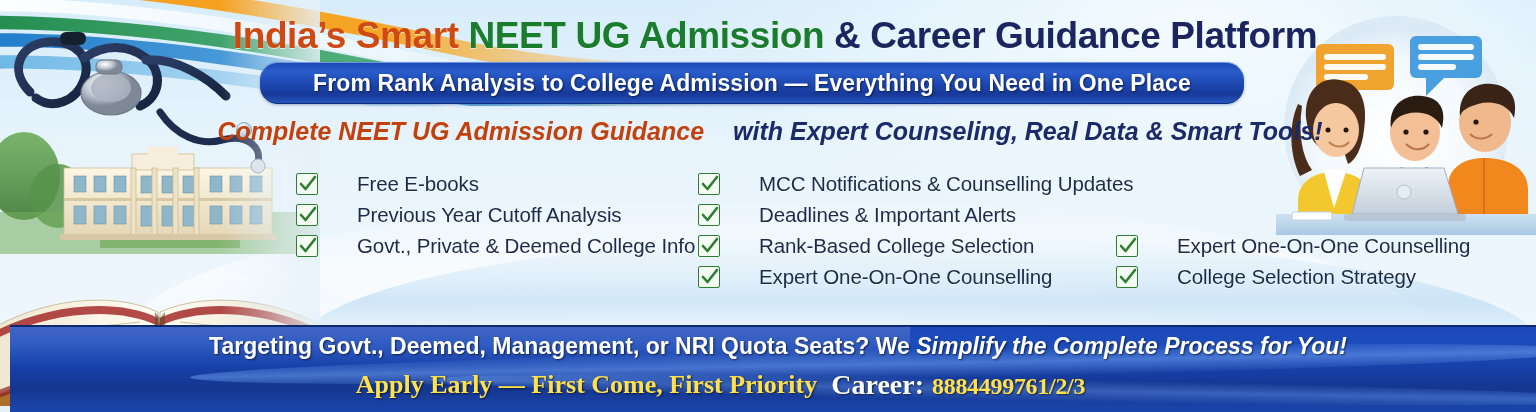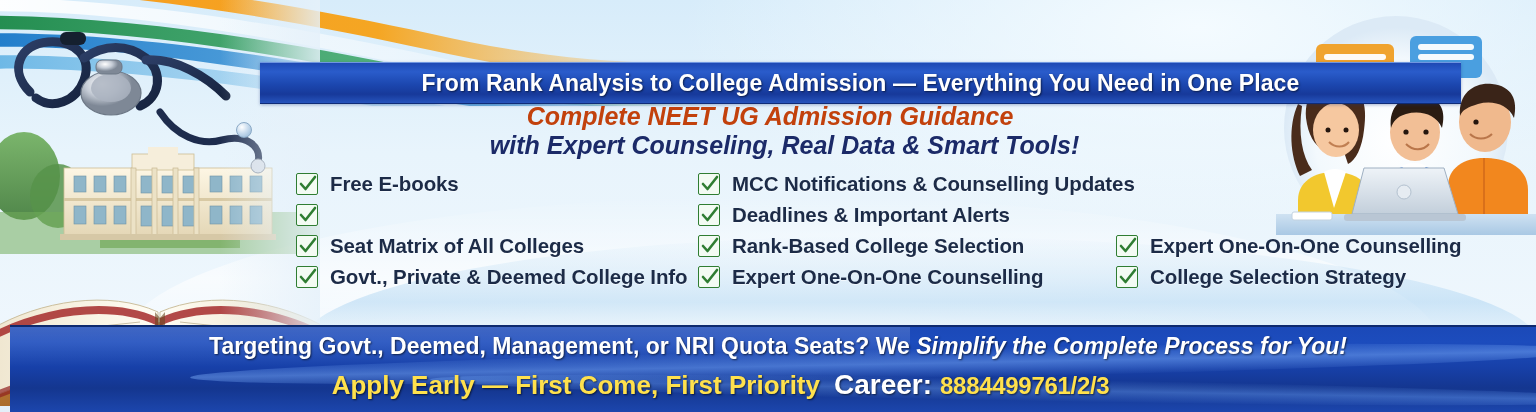--- a/index.html
+++ b/index.html
@@ -57,40 +57,40 @@
     font-size:37px; line-height:48px; font-weight:bold;
     letter-spacing:-0.4px;
     white-space:nowrap;
   }
   .h-orange { color:#cf4a12; text-shadow: 0 1px 0 rgba(255,255,255,.65); }
   .h-green  { color:#1a7d2d; text-shadow: 0 1px 0 rgba(255,255,255,.65); }
   .h-navy   { color:#1b2660; text-shadow: 0 1px 0 rgba(255,255,255,.65); }
 
   
   .subband {
-    position:absolute; left:260px; top:62px; width:1201px; height:42px;
+    position:absolute; left:260px; top:62px; width:984px; height:42px;
     background: linear-gradient(180deg,#1e49b4 0%, #2a5ccb 22%, #1b46ae 55%, #17399a 78%, #2654bd 100%);
     border-top:1px solid #6f96e0;
     border-bottom:1px solid #0f2c78;
     display:flex; align-items:center; justify-content:center;
     box-shadow: 0 1px 3px rgba(20,50,120,.35);
+    border-radius: 18px;
   }
   .subband-text {
     color:#ffffff; font-size:23px; font-weight:bold; letter-spacing:.1px;
     text-shadow: 1px 1px 2px rgba(0,0,0,.55);
     white-space:nowrap;
   }
 
   
   .tagline {
     position:absolute; left:250px; top:112px; width:1040px; height:38px;
     display:flex; align-items:center; justify-content:center;
     font-size:25px; font-weight:bold; font-style:italic;
     white-space:nowrap;
-    flex-direction:column;
   }
   .t-orange { color:#c2410c; }
   .t-navy { color:#1b2a68;margin-left:29px; }
 
   
   .tag-dot {
     position:absolute; left:236px; top:122px; width:16px; height:16px;
     border-radius:50%;
     background: radial-gradient(circle at 35% 30%, #ffffff 0%, #c9dcee 45%, #8fb3d4 100%);
     border:1px solid #8aa9c6;
@@ -111,24 +111,25 @@
     width:22px; height:22px; flex:0 0 22px;
     background:#f3fbf3;
     border:1.6px solid #2f7d32;
     border-radius:2px;
     position:relative;
   }
   .chk svg { position:absolute; left:1px; top:0px; }
   .feat-label {
     color:#1c2b47;
     font-size:20.5px;
-    font-weight:bold;
+    font-weight:normal;
     letter-spacing:-0.1px;
     white-space:nowrap;
     text-shadow: 0 1px 0 rgba(255,255,255,.55);
+    margin-left: 27px;
   }
 
   
   .bottombar {
     position:absolute; left:10px; bottom:0; width:1536px; height:87px;
     background:
       linear-gradient(180deg,#1b49b8 0%, #1c4cbd 18%, #1740a8 48%, #14368f 72%, #1c46ad 100%);
     border-top:2px solid #0e2a6e;
     overflow:hidden;
     padding-left:19px;
@@ -155,20 +156,21 @@
     font-size:23px; font-weight:bold; color:#ffffff;
     text-shadow: 1px 1px 2px rgba(0,0,0,.6);
     white-space:nowrap;
   }
   .bar-line1 .ital { font-style:italic; }
 
   .bar-line2 {
     position:absolute; left:0; top:42px; width:1421px;
     display:flex; align-items:center; justify-content:center; gap:14px;
     white-space:nowrap;
+    font-family:Liberation Serif, serif;
   }
   .apply-early {
     font-size:26px; font-weight:bold; color:#ffe14d;
     text-shadow: 1px 1px 2px rgba(0,0,0,.6);
   }
   .contact-word {
     font-size:28px; font-weight:bold; color:#ffffff;
     text-shadow: 1px 1px 2px rgba(0,0,0,.6);
   }
   .contact-num {
@@ -415,20 +417,23 @@
 
     <rect x="40" y="214" width="260" height="21" fill="url(#deskG)"></rect>
     <g>
       <path d="M116,214 L128,168 L208,168 L222,214 Z" fill="url(#lapG)" stroke="#9fb0c2" stroke-width="1"></path>
       <circle cx="168" cy="192" r="7" fill="#e6ecf2" stroke="#b3c1cf"></circle>
       <rect x="108" y="214" width="122" height="7" rx="3" fill="#b9c6d4"></rect>
     </g>
     <rect x="56" y="212" width="40" height="8" rx="2" fill="#ffffff" stroke="#c2d2e0"></rect>
   </svg>
 
+  <div class="headline">
+    <span class="h-orange">India’s Smart </span><span class="h-green">NEET UG Admission </span><span class="h-navy">&amp; Career Guidance Platform</span>
+  </div>
 
   <div class="subband">
     <span class="subband-text">From Rank Analysis to College Admission — Everything You Need in One Place</span>
   </div>
 
   <div class="tag-dot"></div>
   <div class="tagline">
     <span class="t-orange">Complete NEET UG Admission Guidance </span>
       <span class="t-navy">with Expert Counseling, Real Data &amp; Smart Tools!</span>
   </div>
@@ -443,28 +448,21 @@
             </svg>
         </span>
         <span class="feat-label">Free E-books</span>
       </div>
       <div class="feat">
         <span class="chk">
           <svg width="20" height="20" viewBox="0 0 20 20">
               <path d="M3 10 L7.5 15 L17 3" fill="none" stroke="#2f7d32" stroke-width="2.6" stroke-linecap="round" stroke-linejoin="round"></path>
             </svg>
         </span>
-      </div>
-      <div class="feat">
-        <span class="chk">
-          <svg width="20" height="20" viewBox="0 0 20 20">
-              <path d="M3 10 L7.5 15 L17 3" fill="none" stroke="#2f7d32" stroke-width="2.6" stroke-linecap="round" stroke-linejoin="round"></path>
-            </svg>
-        </span>
-        <span class="feat-label">Seat Matrix of All Colleges</span>
+        <span class="feat-label">Previous Year Cutoff Analysis</span>
       </div>
       <div class="feat">
         <span class="chk">
           <svg width="20" height="20" viewBox="0 0 20 20">
               <path d="M3 10 L7.5 15 L17 3" fill="none" stroke="#2f7d32" stroke-width="2.6" stroke-linecap="round" stroke-linejoin="round"></path>
             </svg>
         </span>
         <span class="feat-label">Govt., Private &amp; Deemed College Info</span>
       </div>
     </div>

